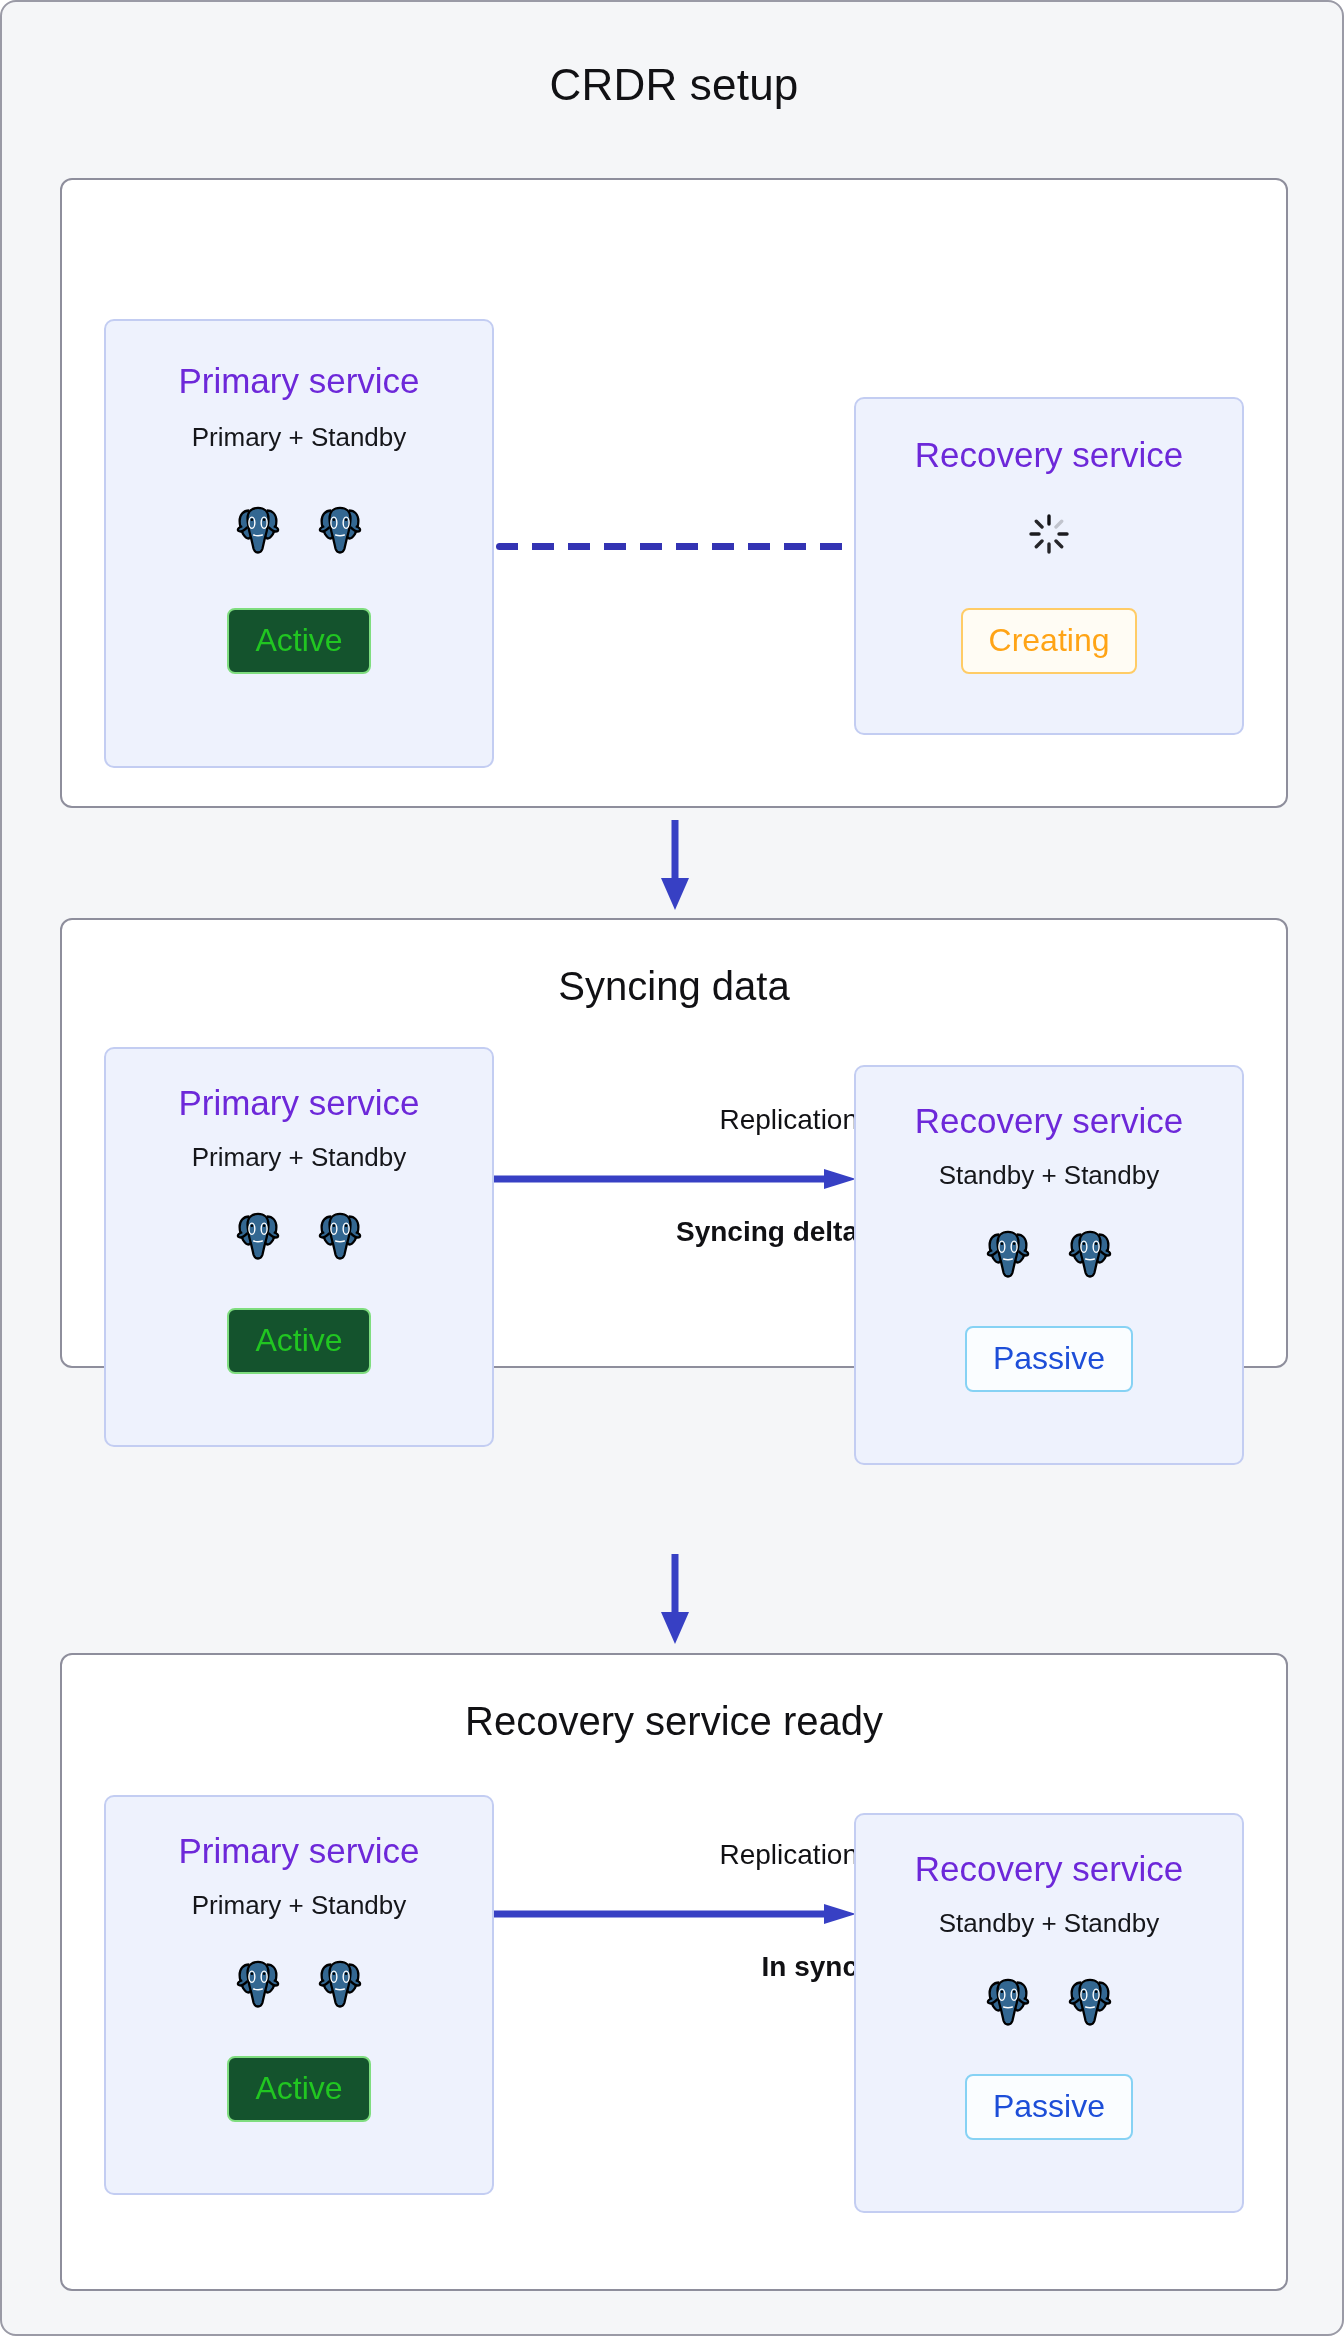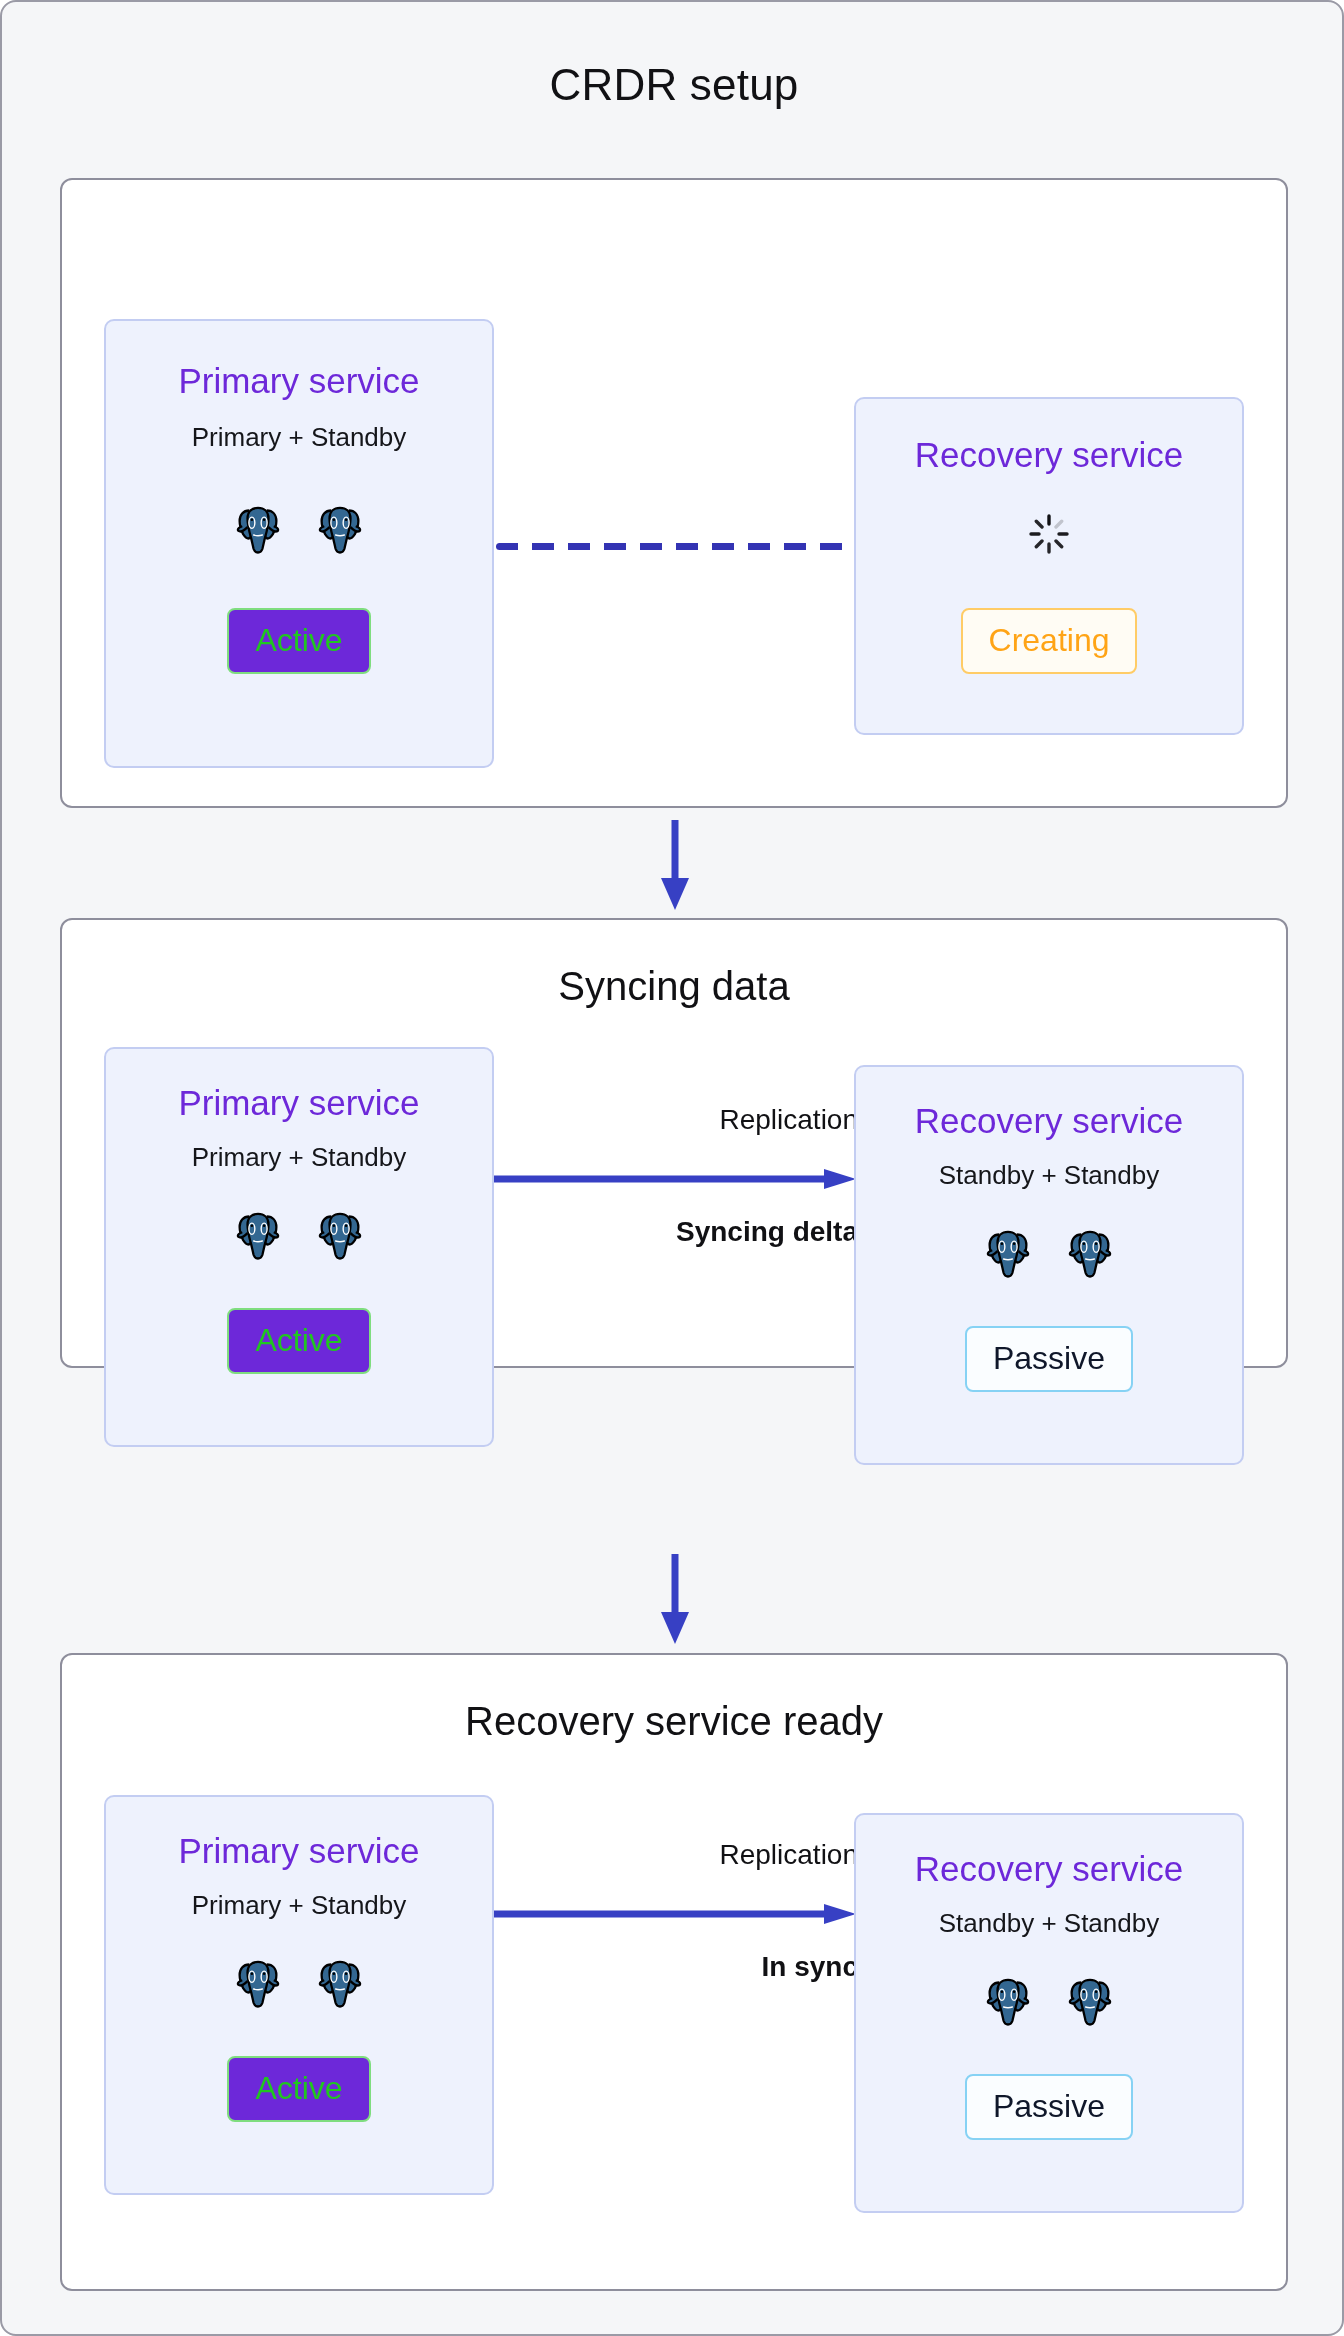--- a/index.html
+++ b/index.html
@@ -120,22 +120,22 @@
   
   .badge {
     border-radius: 8px;
     font-size: 32px;
     font-weight: 400;
     line-height: 1;
     padding: 14px 26px 16px;
     text-align: center;
     white-space: nowrap;
   }
-  .badge-active  { color: #21c621; border: 2px solid #7fdd7f; background: #6d28d9; }
-  .badge-passive { color: #0f172a; border: 2px solid #86d2f4; background: #fafdff; }
+  .badge-active  { color: #21c621; border: 2px solid #7fdd7f; background: #14532d; }
+  .badge-passive { color: #1d4ed8; border: 2px solid #86d2f4; background: #fafdff; }
   .badge-creating{ color: #ffa416; border: 2px solid #ffcc66; background: #fffcf4; }
 
   
   .connector-dashed {
     position: absolute;
     left: 434px;
     top: 363px;
     width: 418px;
     height: 7px;
     background: repeating-linear-gradient(

